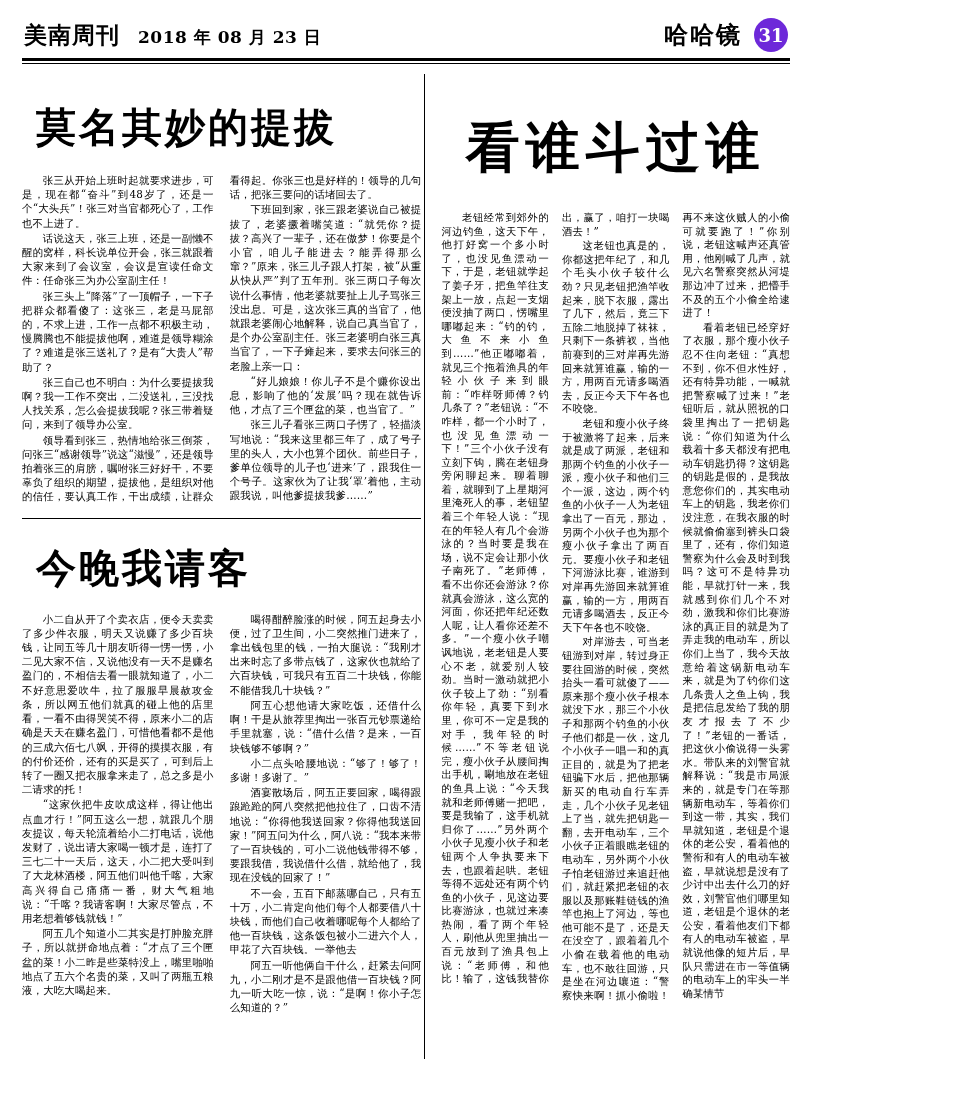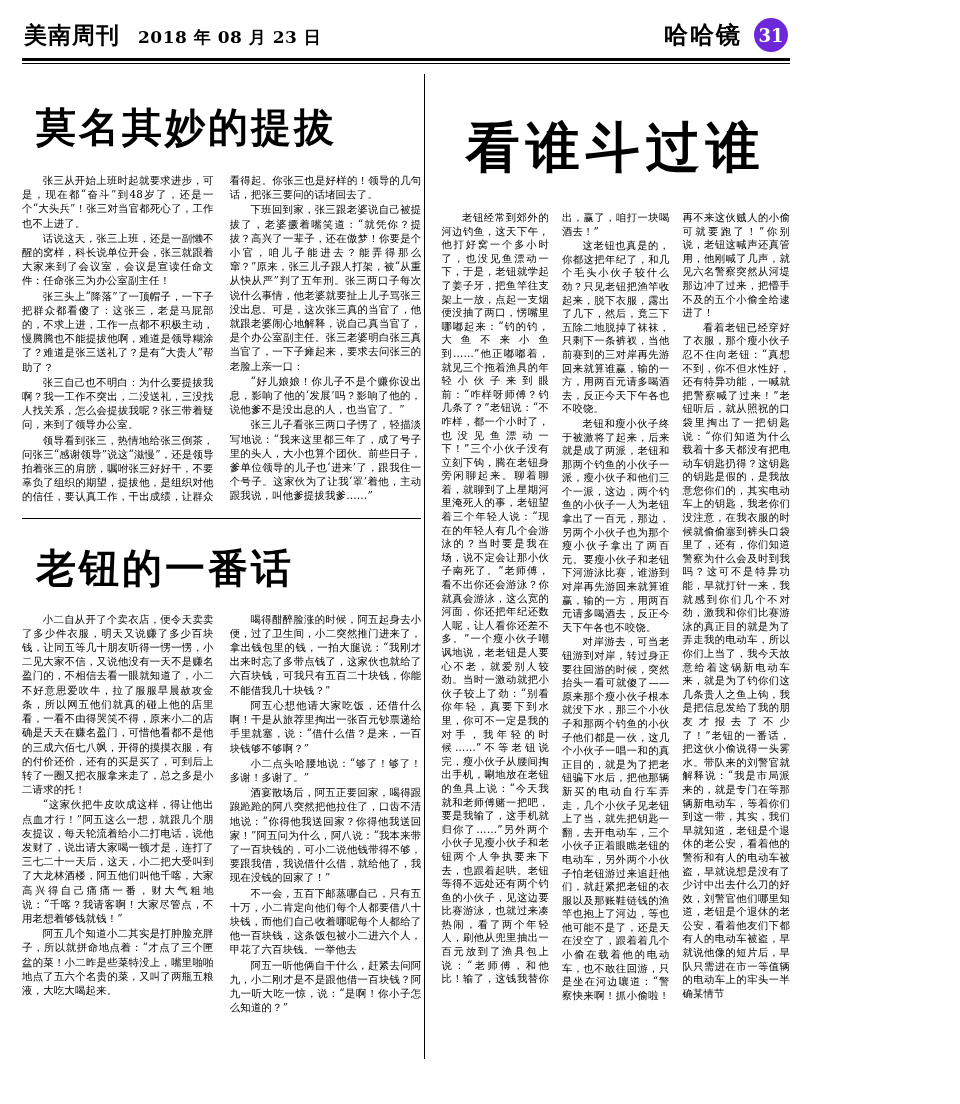--- a/index.html
+++ b/index.html
@@ -182,29 +182,29 @@
 
       <div class="block-left">
         <div class="headline h1">莫名其妙的提拔</div>
         <div class="cols2">
           <p class="para">张三从开始上班时起就要求进步，可是，现在都“奋斗”到48岁了，还是一个“大头兵”！张三对当官都死心了，工作也不上进了。</p>
           <p class="para">话说这天，张三上班，还是一副懒不醒的窝样，科长说单位开会，张三就跟着大家来到了会议室，会议是宣读任命文件：任命张三为办公室副主任！</p>
           <p class="para">张三头上“降落”了一顶帽子，一下子把群众都看傻了：这张三，老是马屁部的，不求上进，工作一点都不积极主动，慢腾腾也不能提拔他啊，难道是领导糊涂了？难道是张三送礼了？是有“大贵人”帮助了？</p>
           <p class="para">张三自己也不明白：为什么要提拔我啊？我一工作不突出，二没送礼，三没找人找关系，怎么会提拔我呢？张三带着疑问，来到了领导办公室。</p>
           <p class="para">领导看到张三，热情地给张三倒茶，问张三“感谢领导”说这“滋慢”，还是领导拍着张三的肩膀，嘱咐张三好好干，不要辜负了组织的期望，提拔他，是组织对他的信任，要认真工作，干出成绩，让群众看得起。你张三也是好样的！领导的几句话，把张三要问的话堵回去了。</p>
           <p class="para">下班回到家，张三跟老婆说自己被提拔了，老婆撅着嘴笑道：“就凭你？提拔？高兴了一辈子，还在傲梦！你要是个小官，咱儿子能进去？能弄得那么窜？”原来，张三儿子跟人打架，被“从重从快从严”判了五年刑。张三两口子每次说什么事情，他老婆就要扯上儿子骂张三没出息。可是，这次张三真的当官了，他就跟老婆闹心地解释，说自己真当官了，是个办公室副主任。张三老婆明白张三真当官了，一下子瘫起来，要求去问张三的老脸上亲一口：</p>
-          <p class="para">“好儿娘娘！你儿子不是个赚你设出息，影响了他的‘发展’吗？影响了他的，说他爹不是没出息的人，也当官了。”</p>
+          <p class="para">“好儿娘娘！你儿子不是个赚你设出息，影响了他的‘发展’吗？现在就告诉他，才点了三个匣盆的菜，也当官了。”</p>
           <p class="para">张三儿子看张三两口子愣了，轻描淡写地说：“我来这里都三年了，成了号子里的头人，大小也算个团伙。前些日子，爹单位领导的儿子也‘进来’了，跟我住一个号子。这家伙为了让我‘罩’着他，主动跟我说，叫他爹提拔我爹……”</p>
         </div>
       </div>
 
       <div class="art-rule dbl"></div>
 
       <div class="block-left">
-        <div class="headline h2">老钮的一番话</div>
+        <div class="headline h2">今晚我请客</div>
         <div class="cols2">
           <p class="para">小二自从开了个卖衣店，便令天卖卖了多少件衣服，明天又说赚了多少百块钱，让同五等几十朋友听得一愣一愣，小二见大家不信，又说他没有一天不是赚名盈门的，不相信去看一眼就知道了，小二不好意思爱吹牛，拉了服服早晨赦攻金条，所以网五他们就真的碰上他的店里看，一看不由得哭笑不得，原来小二的店确是天天在赚名盈门，可惜他看都不是他的三成六佰七八飒，开得的摸摸衣服，有的付价还价，还有的买是买了，可到后上转了一圈又把衣服拿来走了，总之多是小二请求的托！</p>
           <p class="para">“这家伙把牛皮吹成这样，得让他出点血才行！”阿五这么一想，就跟几个朋友提议，每天轮流着给小二打电话，说他发财了，说出请大家喝一顿才是，连打了三七二十一天后，这天，小二把大受叫到了大龙林酒楼，阿五他们叫他千喀，大家高兴得自己痛痛一番，财大气粗地说：“千喀？我请客啊！大家尽管点，不用老想着够钱就钱！”</p>
           <p class="para">阿五几个知道小二其实是打肿脸充胖子，所以就拼命地点着：“才点了三个匣盆的菜！小二昨是些菜特没上，嘴里啪啪地点了五六个名贵的菜，又叫了两瓶五粮液，大吃大喝起来。</p>
           <p class="para">喝得酣醉脸涨的时候，阿五起身去小便，过了卫生间，小二突然推门进来了，拿出钱包里的钱，一拍大腿说：“我刚才出来时忘了多带点钱了，这家伙也就给了六百块钱，可我只有五百二十块钱，你能不能借我几十块钱？”</p>
           <p class="para">阿五心想他请大家吃饭，还借什么啊！干是从旅荐里掏出一张百元钞票递给手里就塞，说：“借什么借？是来，一百块钱够不够啊？”</p>
           <p class="para">小二点头哈腰地说：“够了！够了！多谢！多谢了。”</p>
           <p class="para">酒宴散场后，阿五正要回家，喝得跟踉跄跄的阿八突然把他拉住了，口齿不清地说：“你得他我送回家？你得他我送回家！”阿五问为什么，阿八说：“我本来带了一百块钱的，可小二说他钱带得不够，要跟我借，我说借什么借，就给他了，我现在没钱的回家了！”</p>
           <p class="para">不一会，五百下邮蒸哪自己，只有五十万，小二肯定向他们每个人都要借八十块钱，而他们自己收着哪呢每个人都给了他一百块钱，这条饭包被小二进六个人，甲花了六百块钱。一举他去</p>
           <p class="para">阿五一听他俩自干什么，赶紧去问阿九，小二刚才是不是跟他借一百块钱？阿九一听大吃一惊，说：“是啊！你小子怎么知道的？”</p>

